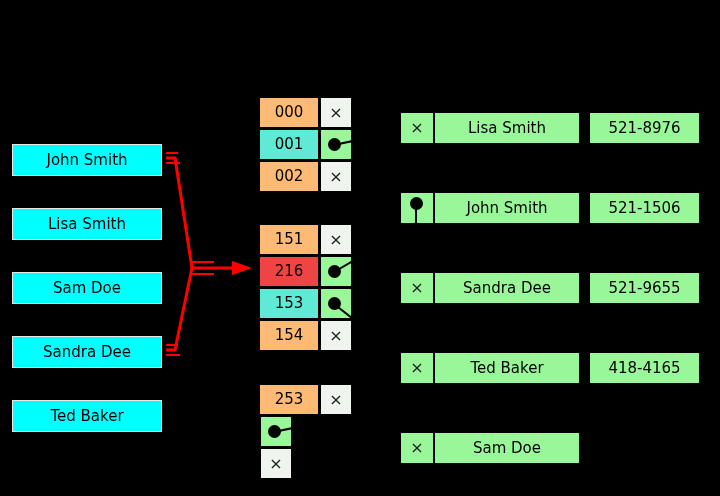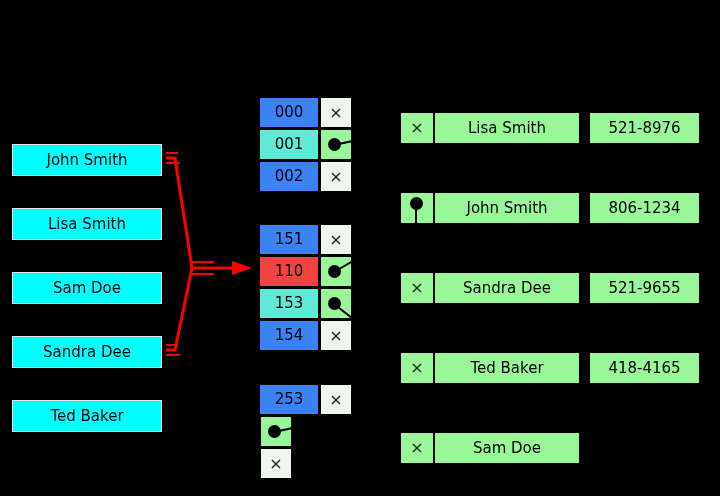--- a/index.html
+++ b/index.html
@@ -44,21 +44,21 @@
     position: absolute;
     left: 259px;
   }
   .bucket-row {
     display: flex;
     height: 31px;
     margin-bottom: 1px;
   }
   .bucket-index {
     width: 60px;
-    background: #3b82f6;
+    background: #fdba74;
     border: 1px solid #000000;
     box-sizing: border-box;
     display: flex;
     align-items: center;
     justify-content: center;
     color: #000000;
     font-size: 15px;
     line-height: 1;
   }
   .bucket-index.highlight-blue { background: #5eead4; }
@@ -221,21 +221,21 @@
   </div>
 
   <div class="bucket-group" style="top:224px">
     <div class="bucket-row">
       <div class="bucket-index">151</div>
       <div class="bucket-ptr">
         <span class="null-mark">×</span>
       </div>
     </div>
     <div class="bucket-row">
-      <div class="bucket-index highlight-red">110</div>
+      <div class="bucket-index highlight-red">216</div>
       <div class="bucket-ptr filled">
         <span class="ptr-dot"></span>
         <span class="ptr-line up"></span>
       </div>
     </div>
     <div class="bucket-row">
       <div class="bucket-index highlight-blue">153</div>
       <div class="bucket-ptr filled">
         <span class="ptr-dot"></span>
         <span class="ptr-line down"></span>
@@ -276,21 +276,21 @@
     <div class="entry-cell entry-name">Lisa Smith</div>
     <div class="entry-cell entry-phone">521-8976</div>
   </div>
 
   <div class="entry-row" style="top:193px">
     <div class="entry-cell entry-next">
       <span class="entry-dot"></span>
       <span class="entry-stub"></span>
     </div>
     <div class="entry-cell entry-name">John Smith</div>
-    <div class="entry-cell entry-phone">806-1234</div>
+    <div class="entry-cell entry-phone">521-1506</div>
   </div>
 
   <div class="entry-row" style="top:273px">
     <div class="entry-cell entry-next">
       <span class="null-mark">×</span>
     </div>
     <div class="entry-cell entry-name">Sandra Dee</div>
     <div class="entry-cell entry-phone">521-9655</div>
   </div>
 

